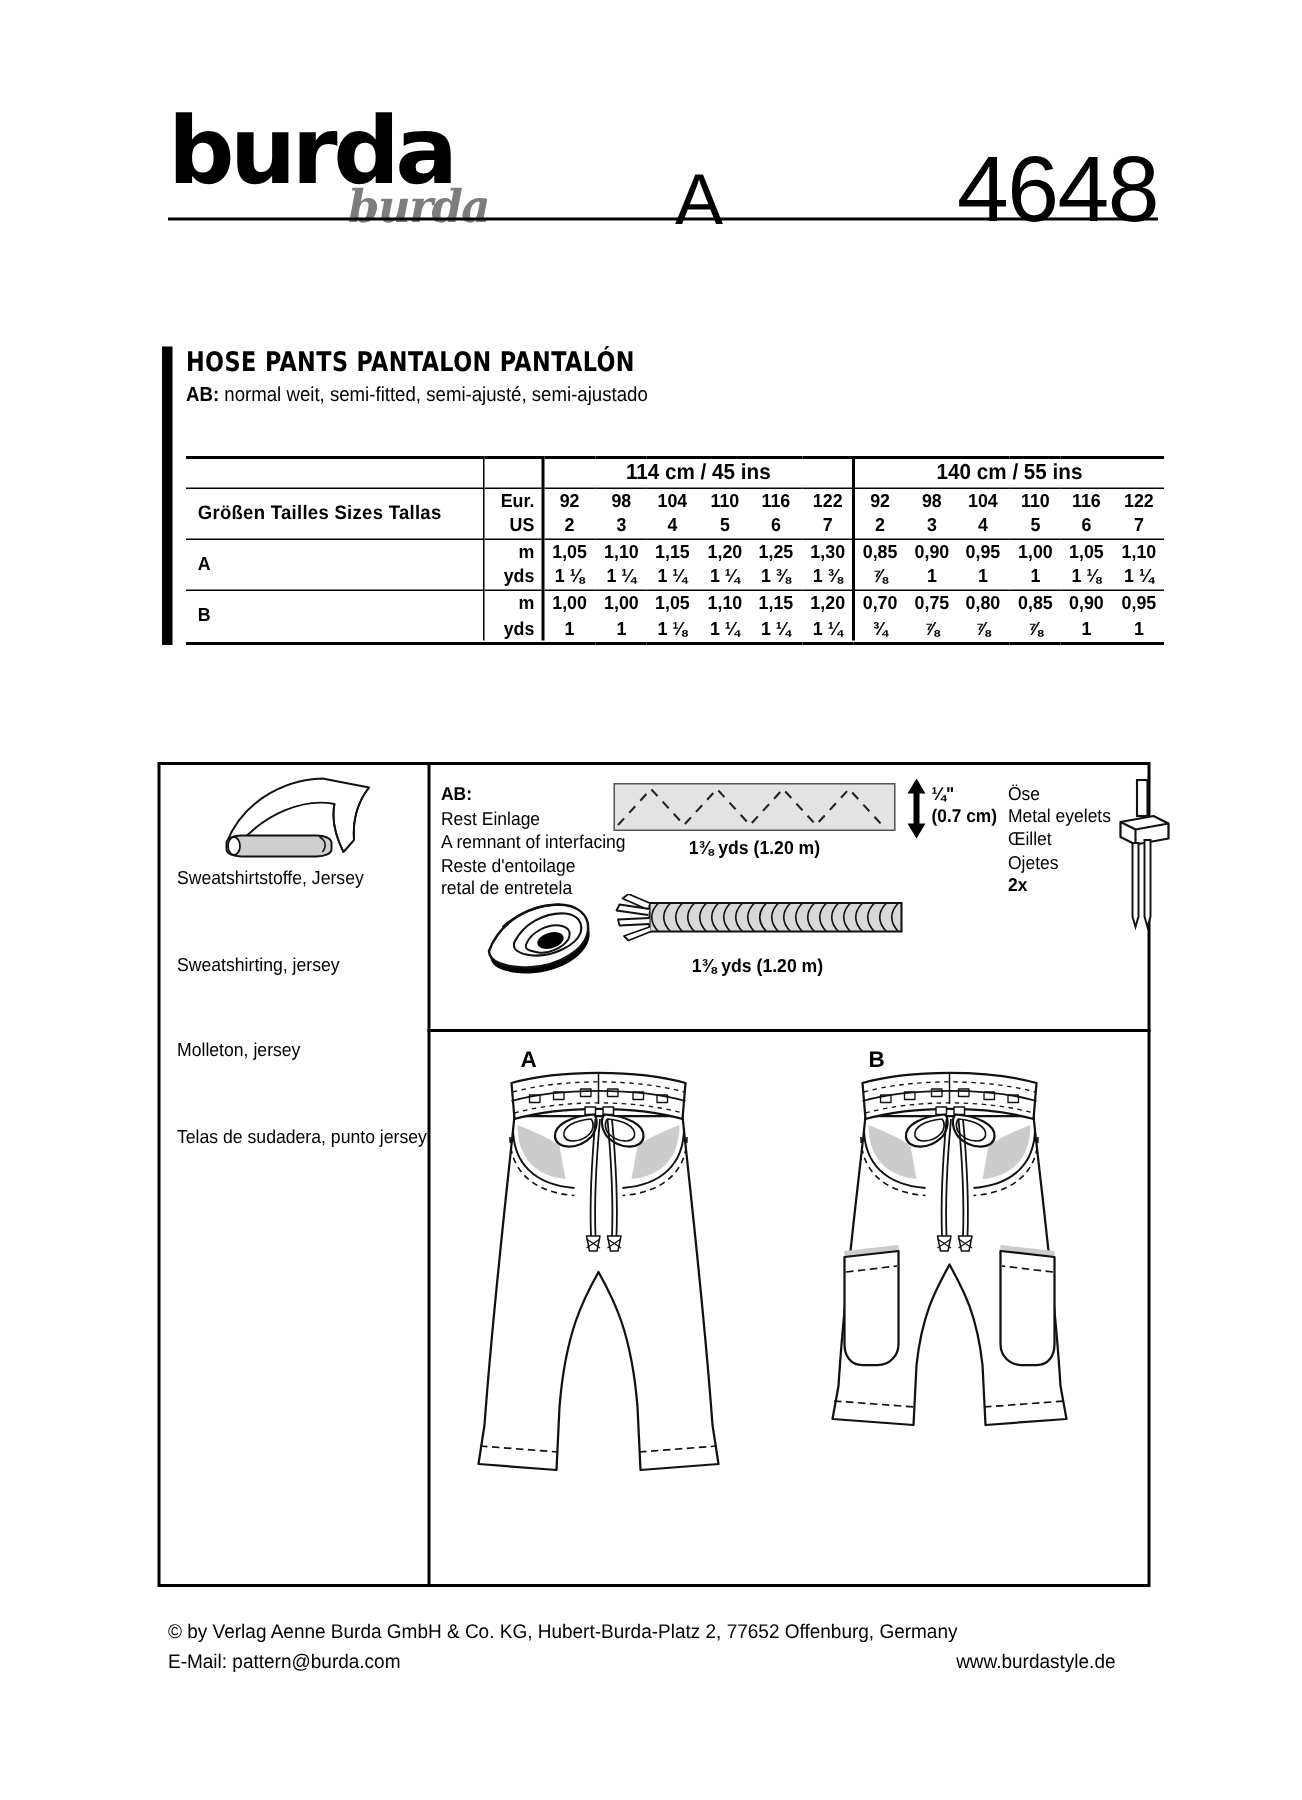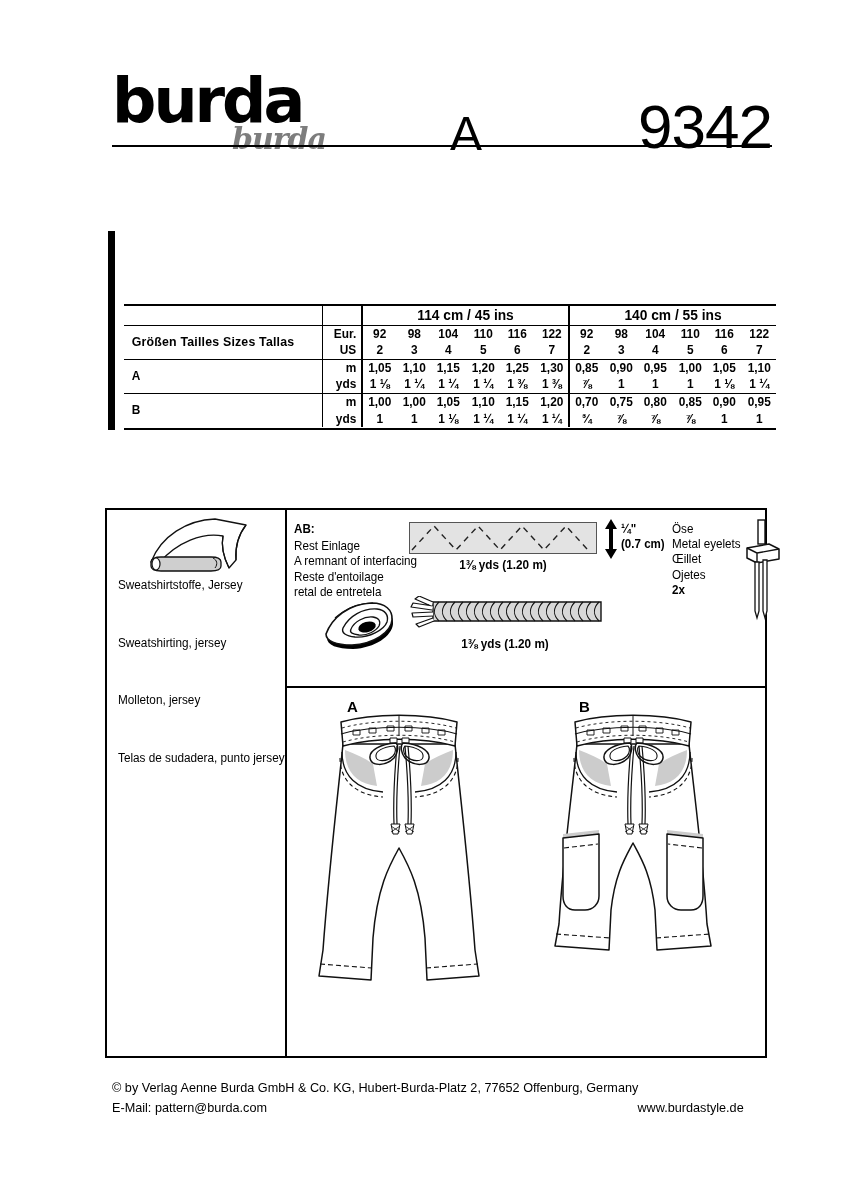--- a/index.html
+++ b/index.html
@@ -122,25 +122,29 @@
 <body>
 
 <div class="page">
 
   <div class="header">
     <div class="brand">
       <div class="brand-burda">burda</div>
       <div class="brand-style">burda</div>
     </div>
     <div class="view-letter">A</div>
-    <div class="pattern-no">9342</div>
+    <div class="pattern-no">4648</div>
   </div>
   <div class="header-rule"></div>
 
   <div class="left-bar"></div>
+  <div class="title-block">
+    <div class="title-main">HOSE  PANTS  PANTALON  PANTALÓN</div>
+    <div class="title-sub"><b>AB:</b> <span>normal weit, semi-fitted, semi-ajusté, semi-ajustado</span></div>
+  </div>
 
   <div class="tbl-wrap">
     <table class="fab">
       <colgroup>
         <col class="c-label">
           <col class="c-unit">
         <col class="c-sz">
           <col class="c-sz">
           <col class="c-sz">
           <col class="c-sz">

